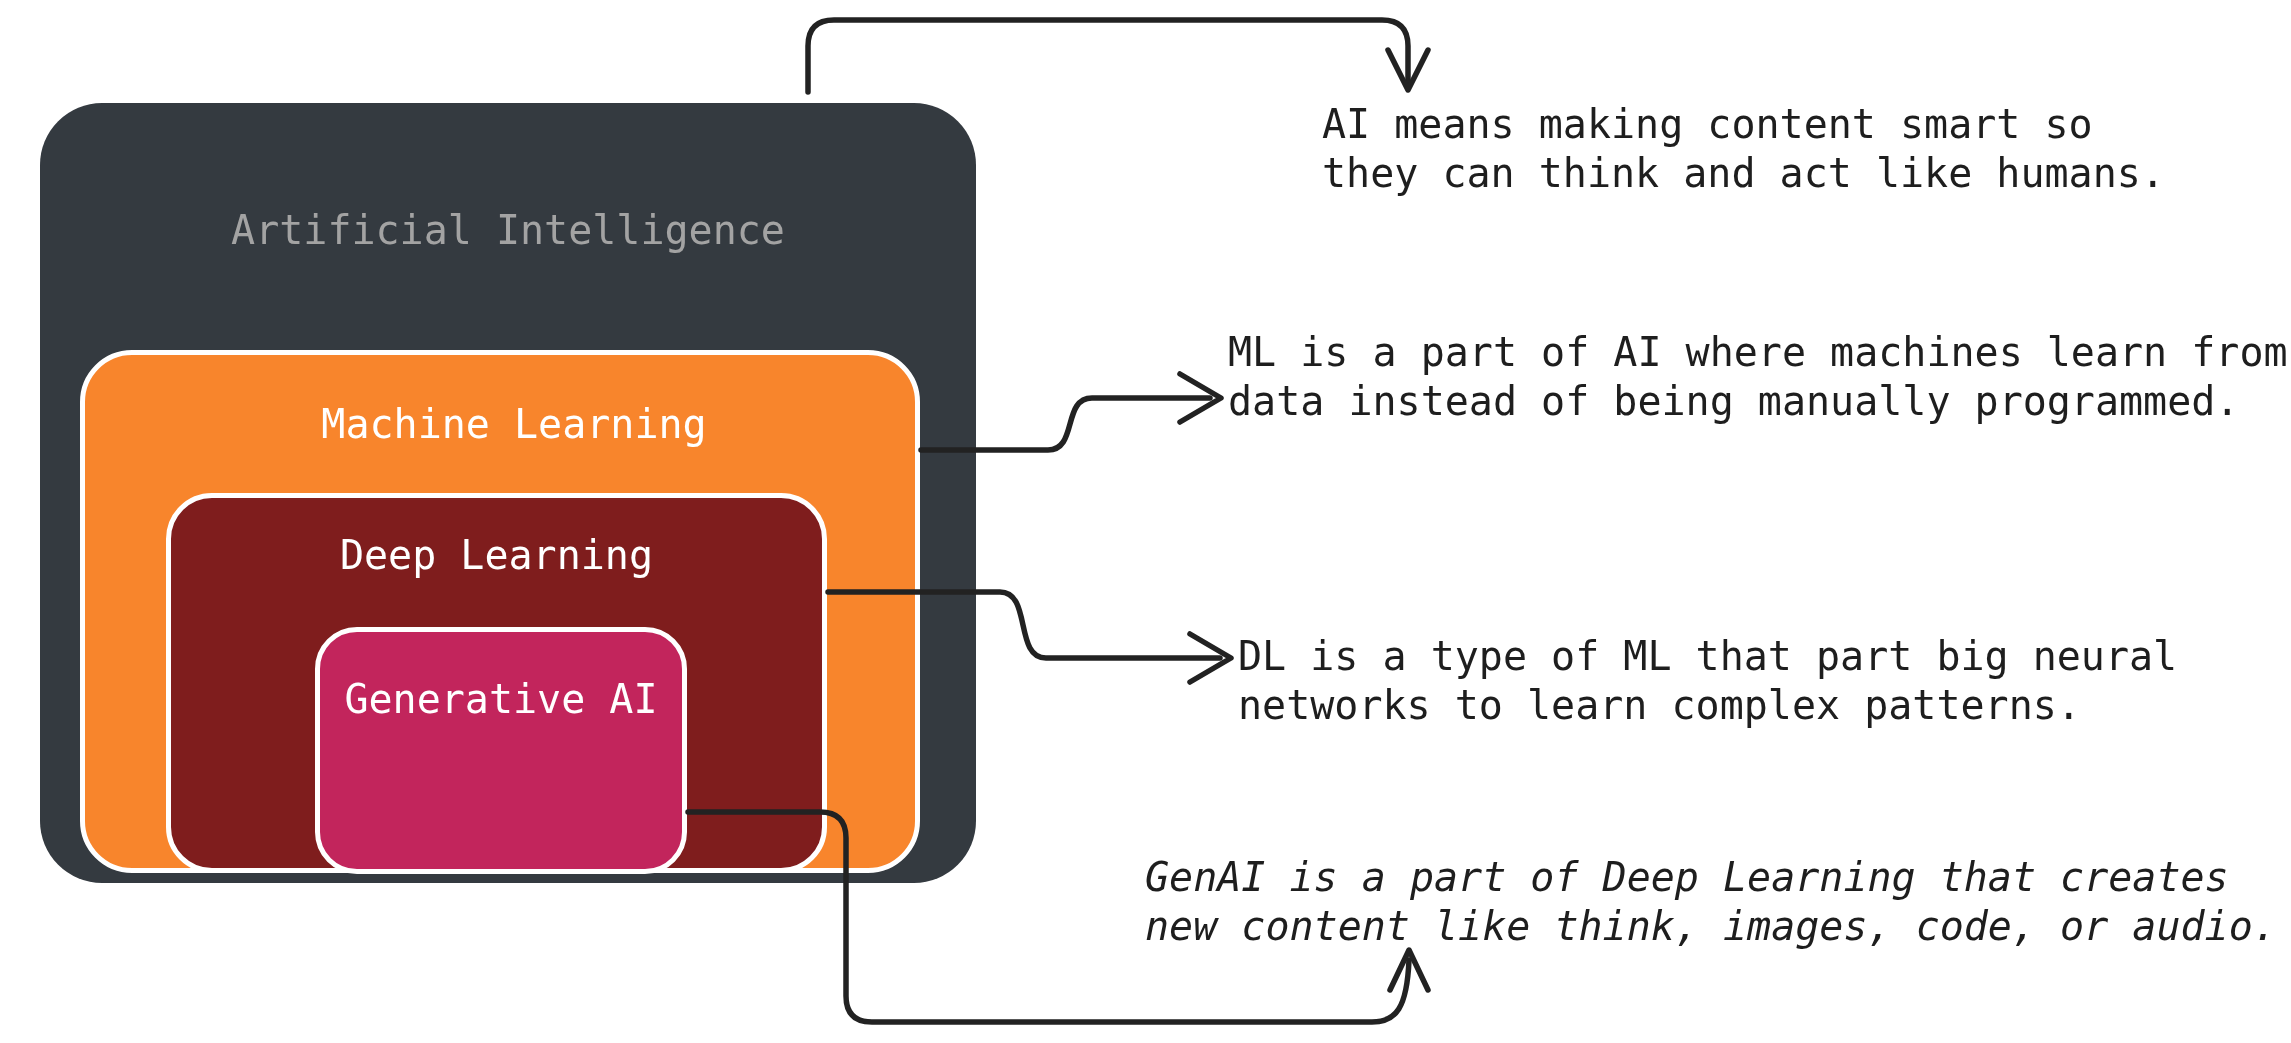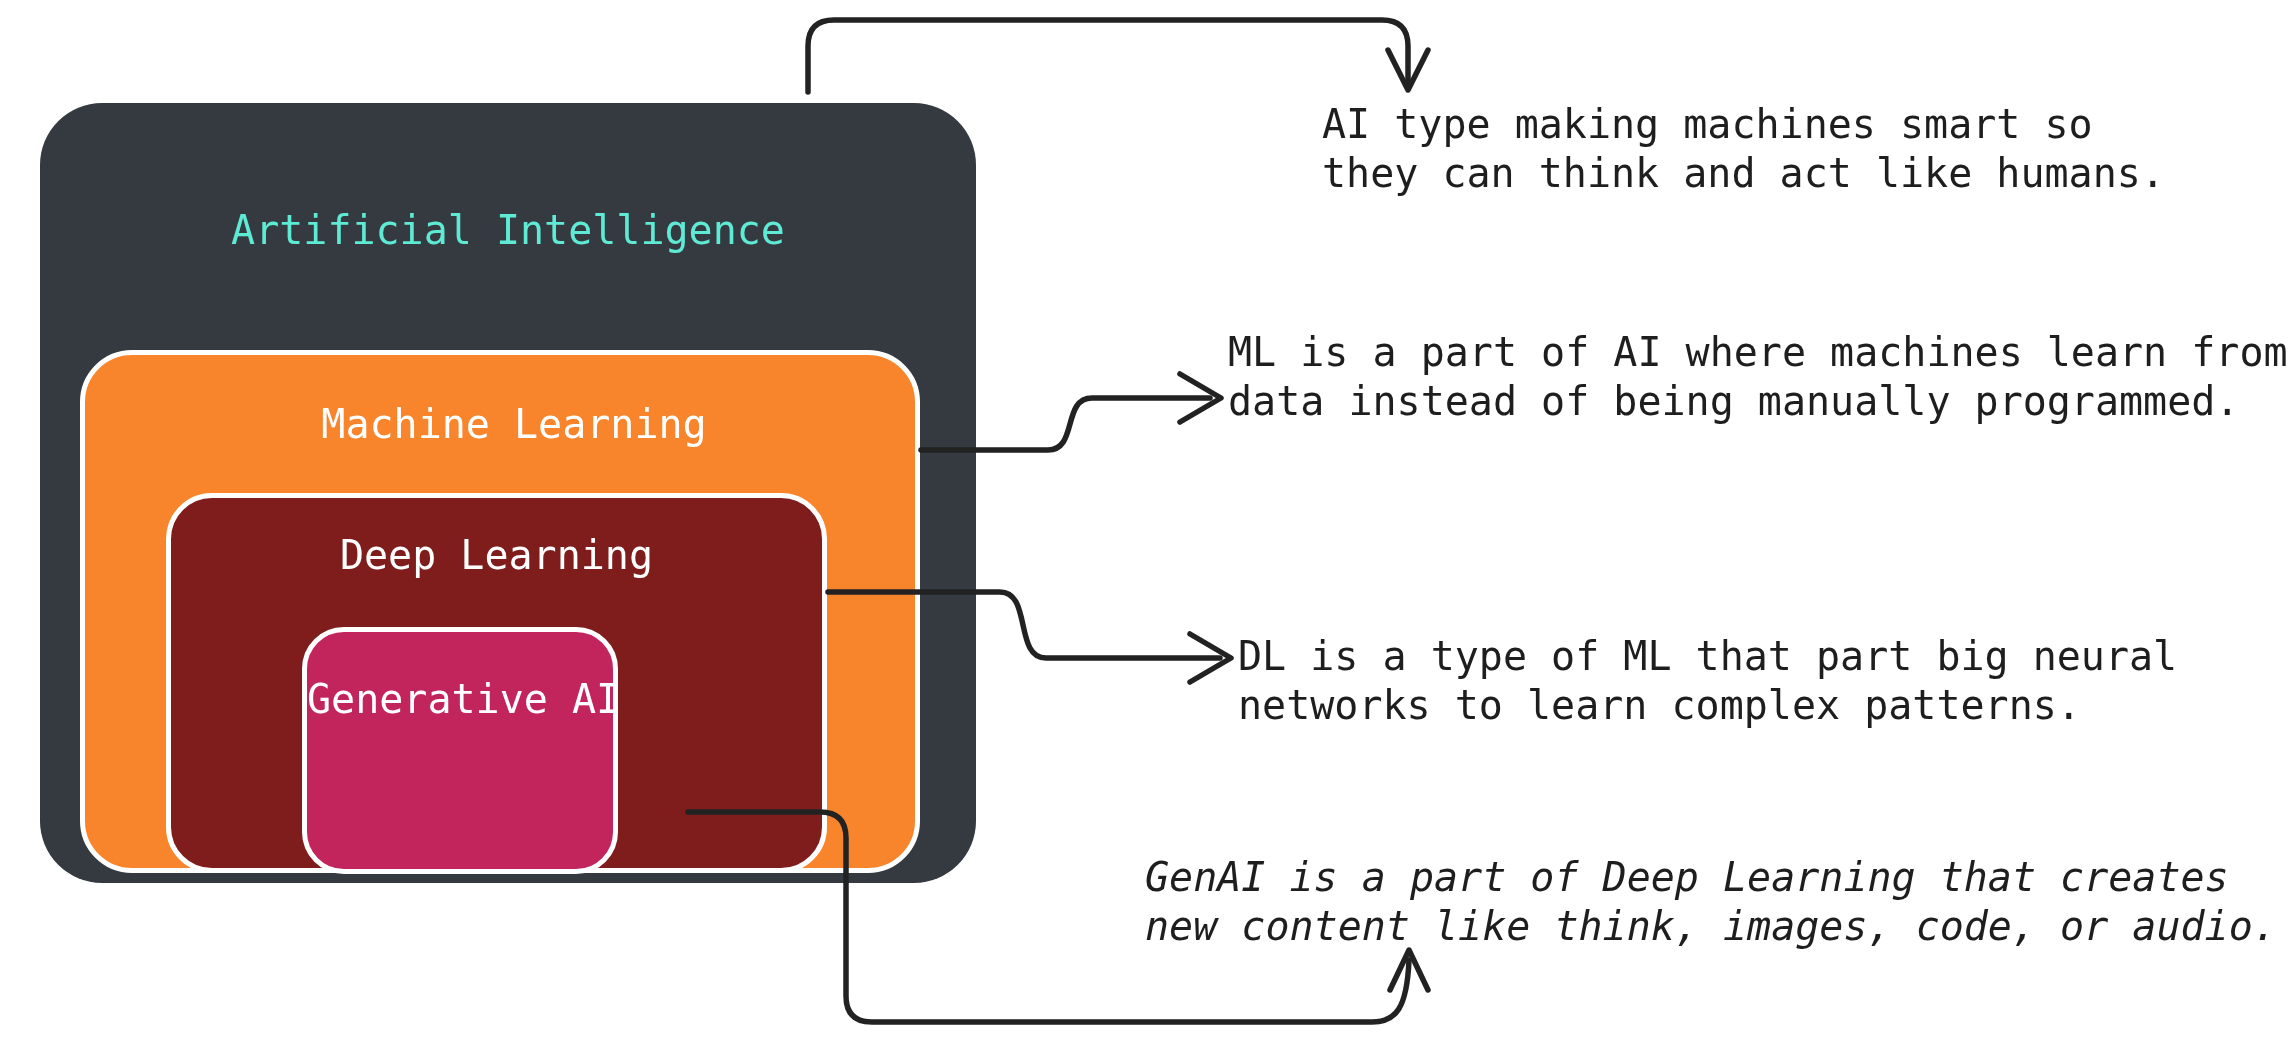--- a/index.html
+++ b/index.html
@@ -43,22 +43,22 @@
   }
   #ml-box .box-label { top: 44px; padding-left: 28px; }
   #dl-box {
     left: 166px; top: 493px;
     width: 661px; height: 380px;
     border-radius: 46px;
     border: 5px solid #ffffff;
   }
   #dl-box .box-label { top: 32px; }
   #gen-box {
-    left: 302px; top: 627px;
-    width: 316px; height: 247px;
+    left: 315px; top: 627px;
+    width: 372px; height: 247px;
     border-radius: 42px;
     border: 5px solid #ffffff;
   }
   #gen-box .box-label { top: 42px; }
 
   #arrow-layer {
     position: absolute;
     left: 0; top: 0;
     width: 2291px;
     height: 1043px;
@@ -83,21 +83,21 @@
   #note-ml  { left: 1228px; top: 328px; }
   #note-dl  { left: 1238px; top: 632px; }
   #note-gen { left: 1145px; top: 853px; font-style: italic; }
 </style>
 </head>
 <body>
 
 <div id="canvas" style="background-color: rgb(255, 255, 255);">
 
   <div class="box" id="ai-box" style="background-color: rgb(52, 58, 64);">
-    <div class="box-label" style="color: #5eead4;">Artificial Intelligence</div>
+    <div class="box-label" style="color: #a3a3a3;">Artificial Intelligence</div>
   </div>
 
   <div class="box" id="ml-box" style="background-color: rgb(248, 133, 44);">
     <div class="box-label" style="color: rgb(255, 255, 255);">Machine Learning</div>
   </div>
 
   <div class="box" id="dl-box" style="background-color: #7f1d1d;">
     <div class="box-label" style="color: rgb(255, 255, 255);">Deep Learning</div>
   </div>
 
@@ -118,21 +118,21 @@
       <path class="arrow" d="M 828 592 L 1000 592 C 1032 592 1014 658 1046 658 L 1220 658" style="stroke: rgb(34, 34, 34);"></path>
       <path class="arrow" d="M 1190 634 L 1231 658 L 1190 682" style="stroke: rgb(34, 34, 34);"></path>
     </g>
     <g>
       <path class="arrow" d="M 688 812 L 820 812 Q 846 812 846 838 L 846 996 Q 846 1022 872 1022 L 1372 1022 C 1396 1022 1407 1008 1409 960" style="stroke: rgb(34, 34, 34);"></path>
       <path class="arrow" d="M 1390 990 L 1409 950 L 1428 990" style="stroke: rgb(34, 34, 34);"></path>
     </g>
   </svg>
 
   <div class="note" id="note-ai" style="color: rgb(30, 30, 30);">
-    <div>AI type making machines smart so</div>
+    <div>AI means making content smart so</div>
     <div>they can think and act like humans.</div>
   </div>
 
   <div class="note" id="note-ml" style="color: rgb(30, 30, 30);">
     <div>ML is a part of AI where machines learn from</div>
     <div>data instead of being manually programmed.</div>
   </div>
 
   <div class="note" id="note-dl" style="color: rgb(30, 30, 30);">
     <div>DL is a type of ML that part big neural</div>

